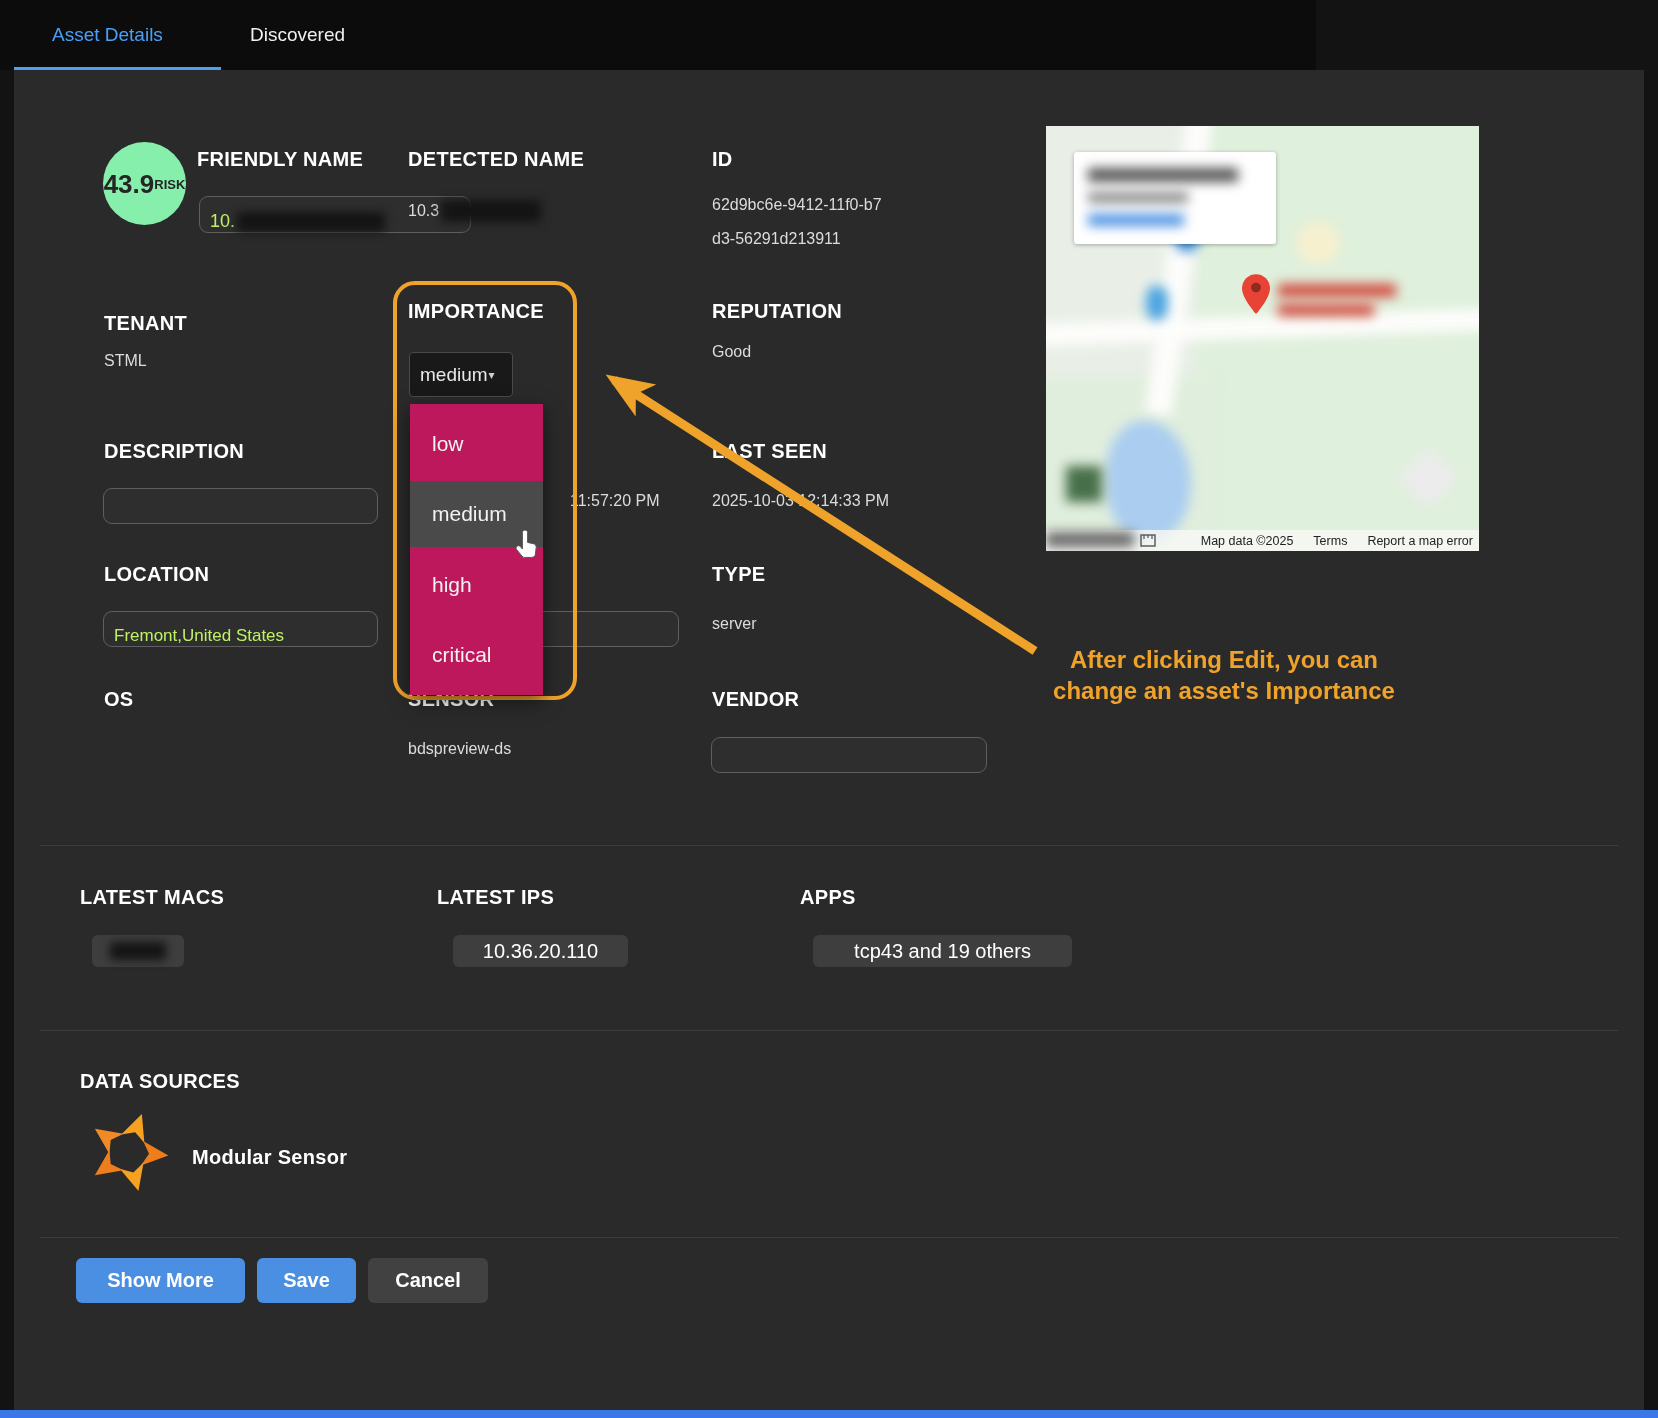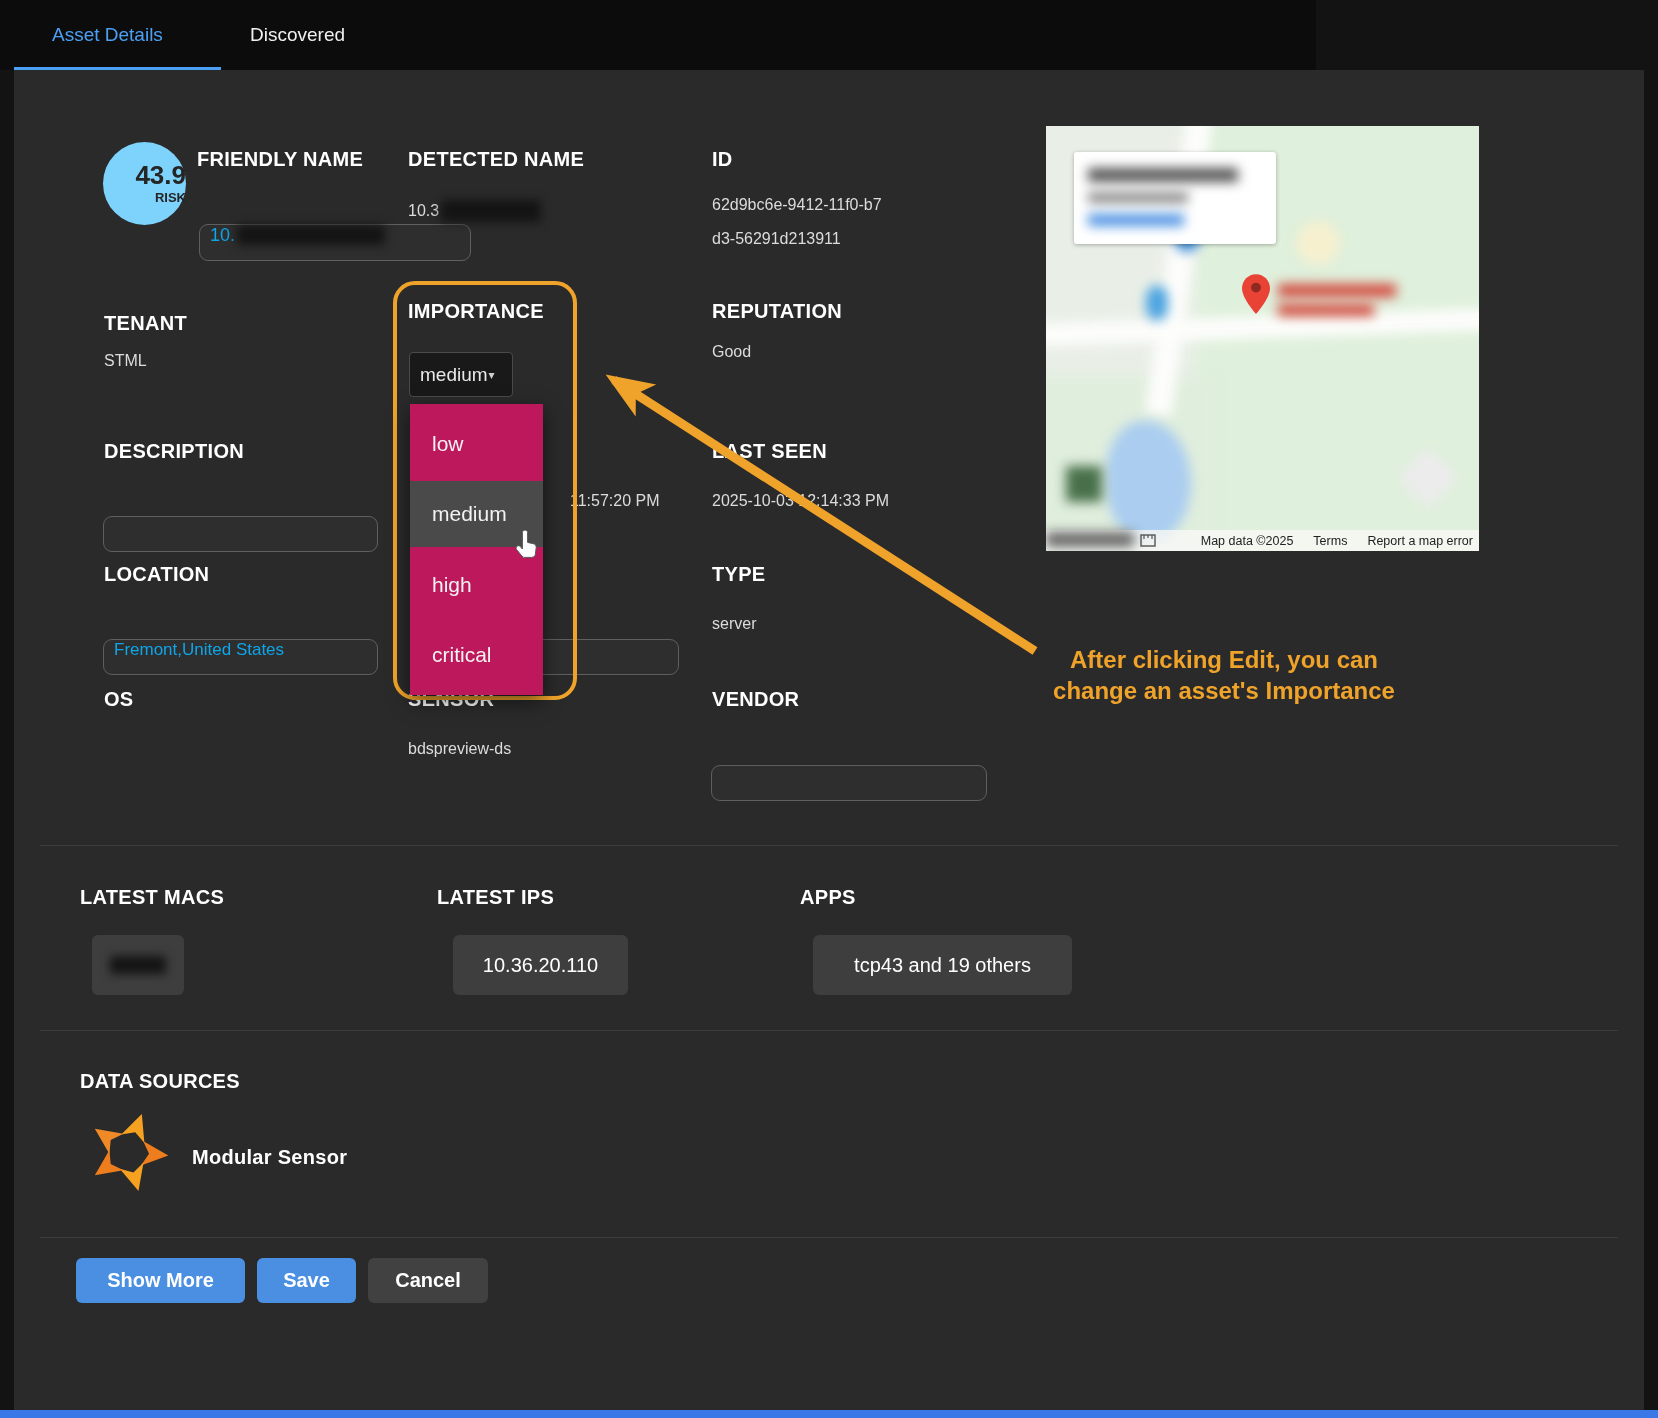--- a/index.html
+++ b/index.html
@@ -7,27 +7,27 @@
   .abs{position:absolute;}
   .tabbar{position:absolute;top:0;left:0;width:1316px;height:70px;background:#0c0c0c;}
   .tab{position:absolute;top:0;height:70px;display:flex;align-items:center;font-size:19px;cursor:pointer;}
   .tab-active{color:#4ba0f6;}
   .tab-inactive{color:#f0f0f0;}
   .tab-underline{position:absolute;top:67px;left:14px;width:207px;height:3px;background:#4ba0f6;}
   .panel{position:absolute;top:70px;left:14px;width:1630px;height:1340px;background:#2a2a2a;}
   .bottombar{position:absolute;top:1410px;left:0;width:1658px;height:8px;background:#3b78e7;}
   .label{position:absolute;color:#ffffff;font-weight:bold;font-size:20px;letter-spacing:.3px;z-index:1;}
   .value{position:absolute;color:#dcdcdc;font-size:16px;z-index:1;}
-  .inputbox{position:absolute;border:1px solid #5f5f5f;border-radius:9px;background:rgba(255,255,255,0.02);box-sizing:border-box;display:flex;align-items:flex-start;padding:0 10px;color:#0ea5e9;font-size:17px;z-index:1;margin-top:28px;}
+  .inputbox{position:absolute;border:1px solid #5f5f5f;border-radius:9px;background:rgba(255,255,255,0.02);box-sizing:border-box;display:flex;align-items:flex-end;padding:0 10px;color:#bef264;font-size:17px;z-index:1;}
   .blurblock{filter:blur(5px);background:#141414;border-radius:3px;display:inline-block;}
-  .risk{position:absolute;left:103px;top:142px;width:83px;height:83px;border-radius:50%;background:#7dd3fc;display:flex;flex-direction:column;align-items:flex-end;justify-content:center;z-index:1;}
+  .risk{position:absolute;left:103px;top:142px;width:83px;height:83px;border-radius:50%;background:#86efac;display:flex;align-items:center;justify-content:center;z-index:1;}
   .risk .score{color:#252525;font-size:26px;font-weight:bold;line-height:26px;}
   .risk .rlabel{color:#252525;font-size:13px;font-weight:bold;margin-top:2px;}
   .divider{position:absolute;left:40px;width:1578px;height:1px;background:#3c3c3c;}
-  .chip{position:absolute;background:#3e3e3e;border-radius:6px;height:60px;display:flex;align-items:center;justify-content:center;color:#ffffff;font-size:20px;padding:0 12px;box-sizing:border-box;z-index:1;}
+  .chip{position:absolute;background:#3e3e3e;border-radius:6px;height:32px;display:flex;align-items:center;justify-content:center;color:#ffffff;font-size:20px;padding:0 12px;box-sizing:border-box;z-index:1;}
   .btn{position:absolute;height:45px;border-radius:6px;color:#fff;font-size:20px;font-weight:bold;display:flex;align-items:center;justify-content:center;cursor:pointer;border:none;z-index:1;}
   .btn-blue{background:#4a8fe2;}
   .btn-gray{background:#414141;}
   .orange-box{position:absolute;left:393px;top:281px;width:184px;height:419px;border:4px solid #f0a32a;border-radius:22px;z-index:3;pointer-events:none;box-sizing:border-box;}
   .select{position:absolute;left:409px;top:352px;width:104px;height:45px;background:#191919;border:1px solid #4a4a4a;border-radius:4px;display:flex;align-items:center;padding:0 4px 0 10px;color:#e8e8e8;font-size:19px;z-index:2;box-sizing:border-box;overflow:hidden;}
   .select .caret{margin-left:1px;font-size:12px;color:#cfcfcf;}
   .menu{position:absolute;left:410px;top:404px;width:133px;height:291px;background:#be185d;z-index:4;box-shadow:0 6px 18px rgba(0,0,0,.55);display:flex;flex-direction:column;justify-content:space-around;padding:5px 0;box-sizing:border-box;}
   .menu .opt{height:66px;display:flex;align-items:center;padding-left:22px;color:#f2f2f2;font-size:21px;cursor:pointer;}
   .menu .opt.sel{background:#4a4a4a;}
   .map{position:absolute;left:1046px;top:126px;width:433px;height:425px;background:#e9efe7;overflow:hidden;z-index:1;}

